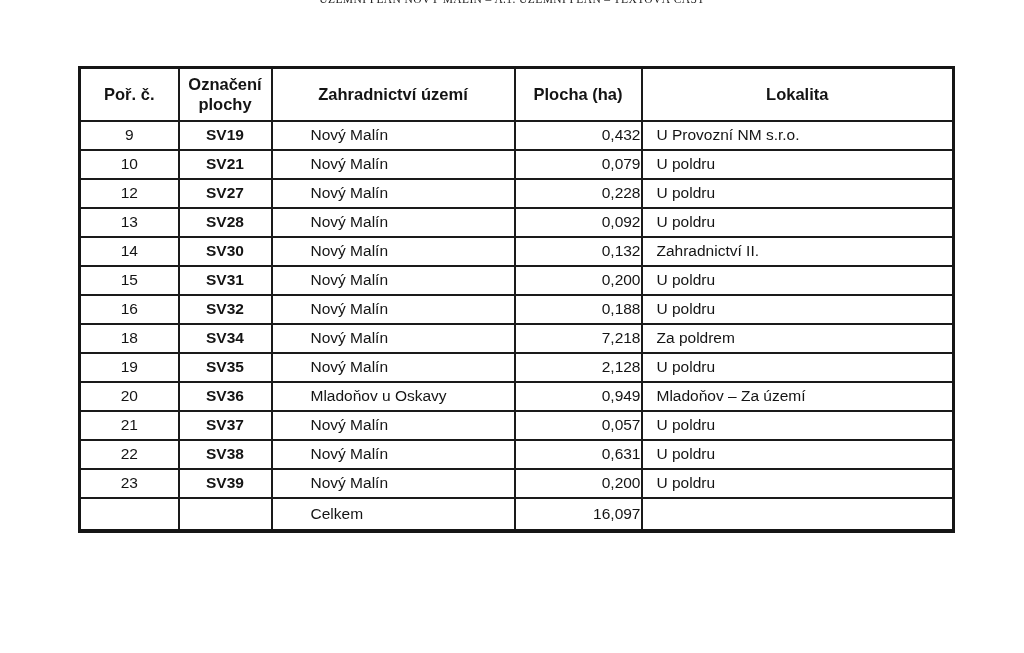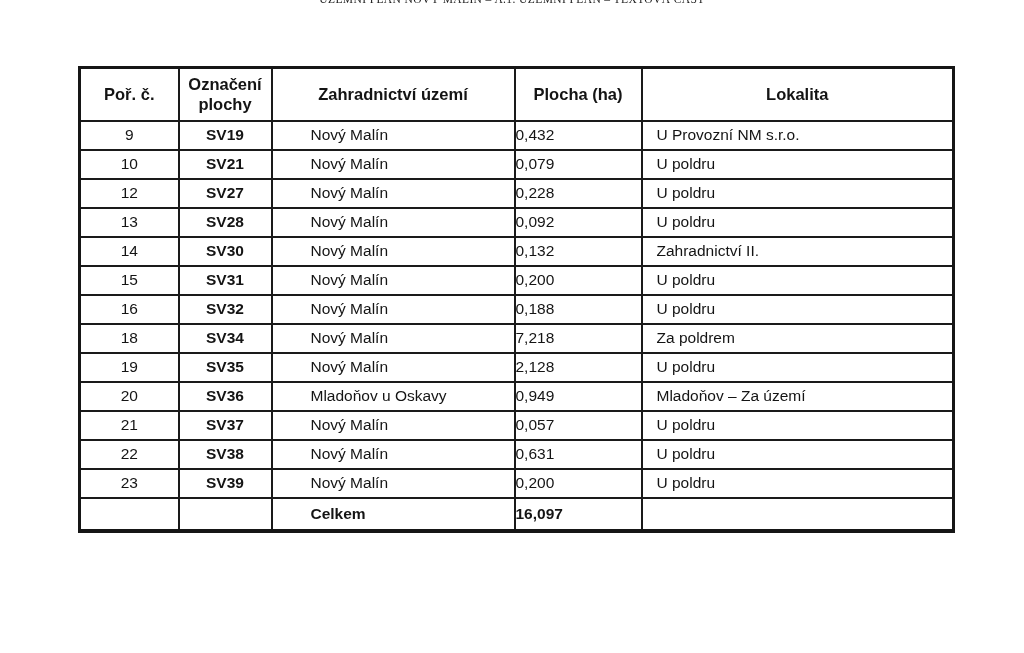--- a/index.html
+++ b/index.html
@@ -55,24 +55,24 @@
     white-space: normal;
   }
   .sheet-table td {
     height: 29px;
     font-size: 15.5px;
     padding: 0;
   }
   .c0 { text-align: center; }
   .c1 { text-align: center; font-weight: bold; }
   .c2 { text-align: left; padding-left: 38px !important; }
-  .c3 { text-align: left; }
+  .c3 { text-align: right; }
   .c4 { text-align: left; padding-left: 14px !important; border-radius: 9px; }
   .total-row td { height: 33px; }
-  .total-row .c2, .total-row .c3 { font-weight: bold; }
+  .total-row .c2, .total-row .c3 { font-weight: normal; }
 </style>
 </head>
 <body>
 
 <div class="running-header">ÚZEMNÍ PLÁN NOVÝ MALÍN – A.1. ÚZEMNÍ PLÁN – TEXTOVÁ ČÁST</div>
 
 <table class="sheet-table">
   <colgroup>
     <col style="width:99px">
     <col style="width:93px">

